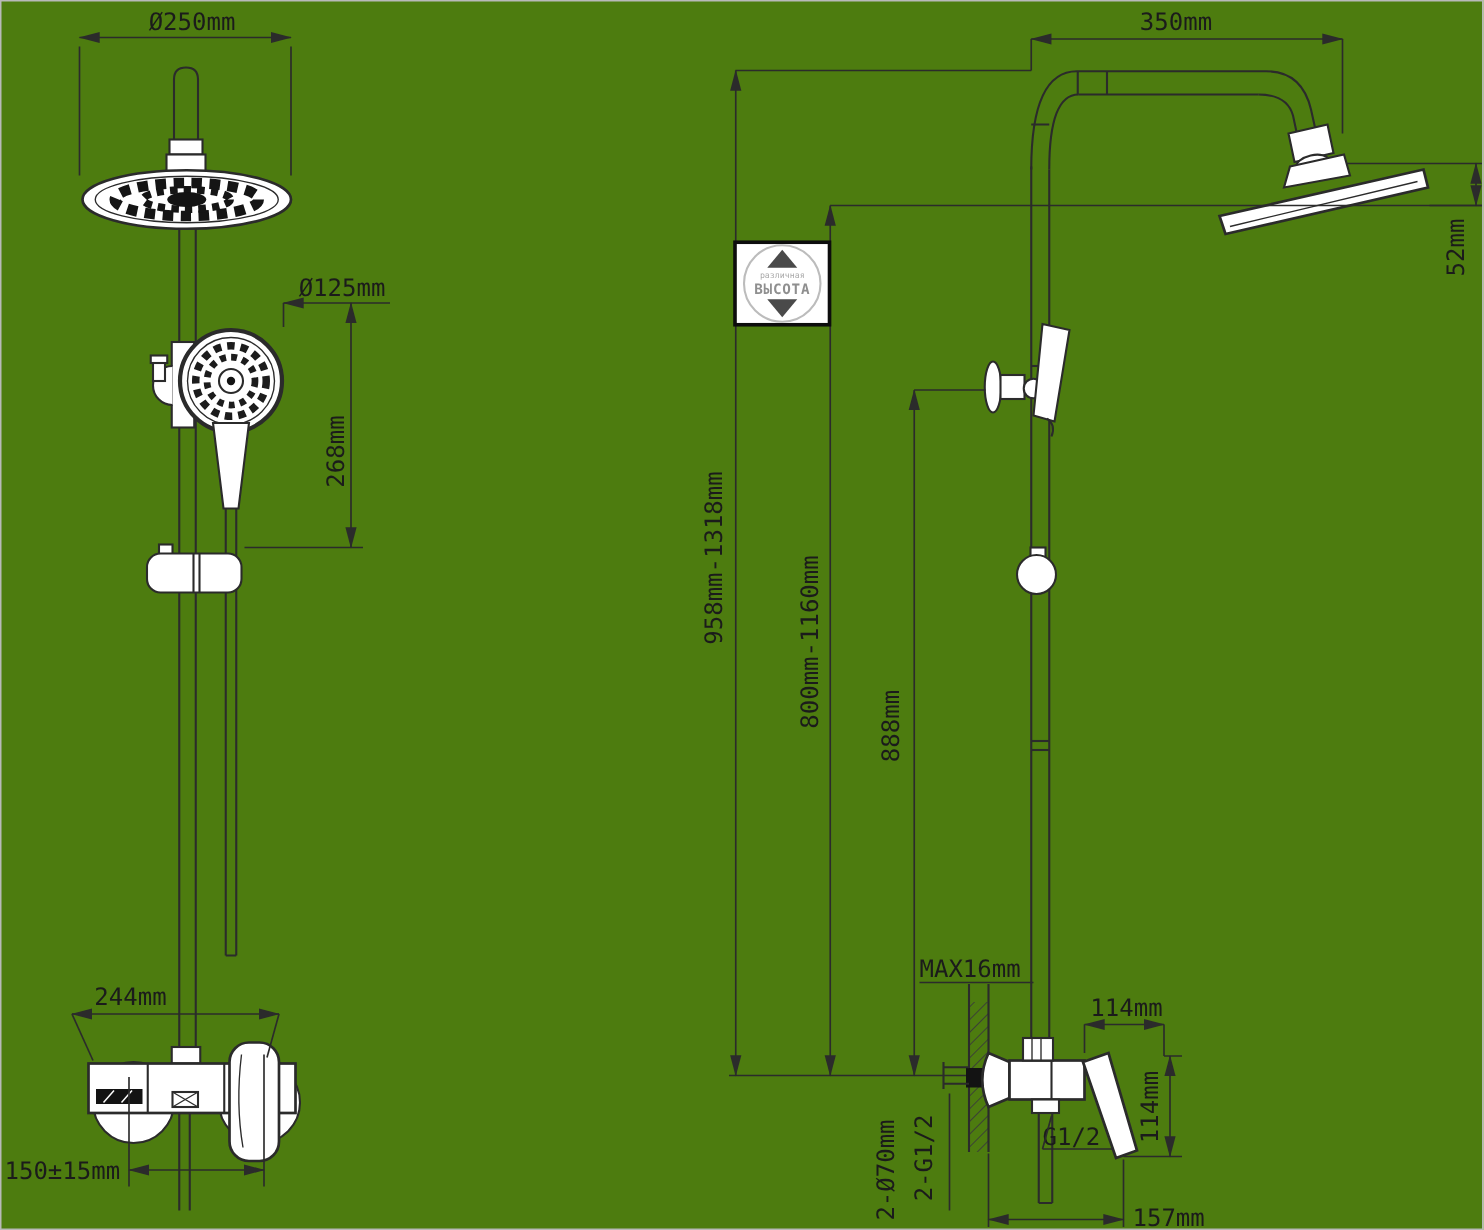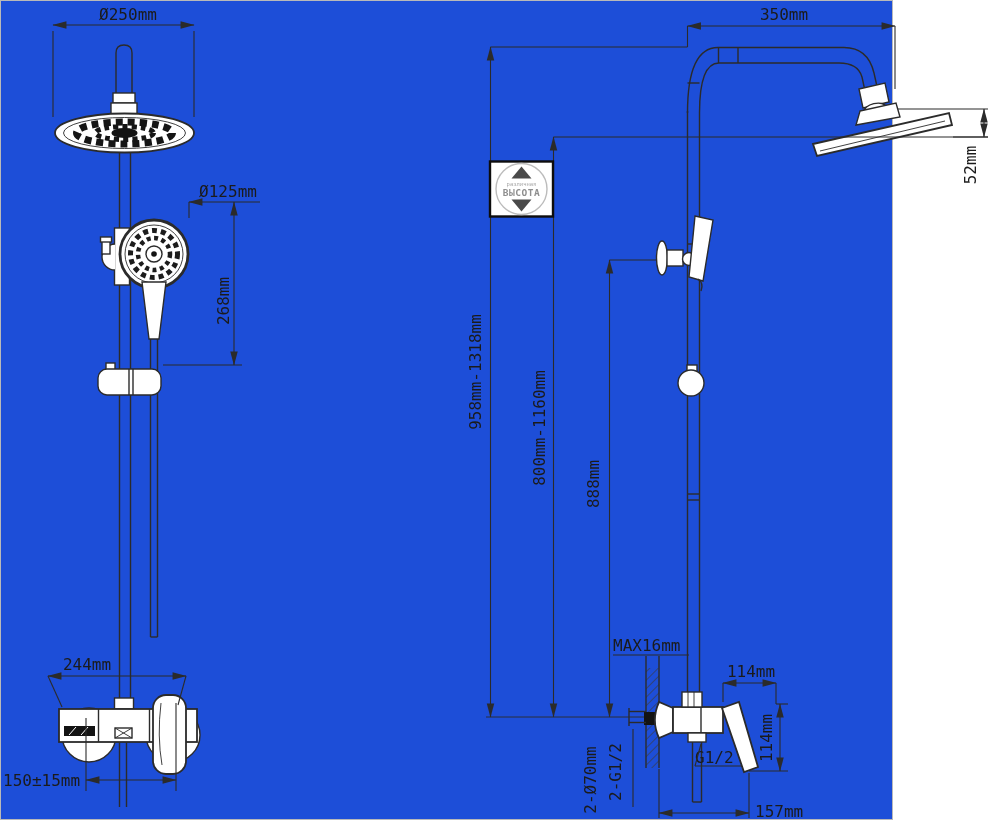--- a/index.html
+++ b/index.html
@@ -1,19 +1,19 @@
 <!DOCTYPE html>
 <html><head>
 <meta charset="utf-8">
 <style>
   html,body{margin:0;padding:0;background:#ffffff;}
   .sheet{
     position:relative;
-    width:893px;height:820px;
-    background:#1d4ed8;
+    width:989px;height:820px;
+    background:#4d7c0f;
     border:1px solid #b9b9b9;
     box-sizing:border-box;
     font-family:"DejaVu Sans Mono", monospace;
   }
   svg{display:block;}
   .ln{stroke:#2b2b2b;stroke-width:1.4;fill:none;}
   .fw{stroke:#2b2b2b;stroke-width:1.4;fill:#ffffff;}
   .fwb{stroke:#2b2b2b;stroke-width:1.8;fill:#ffffff;}
   .dim{stroke:#2b2b2b;stroke-width:1.1;fill:none;}
   .thin{stroke:#2b2b2b;stroke-width:0.9;fill:none;}

